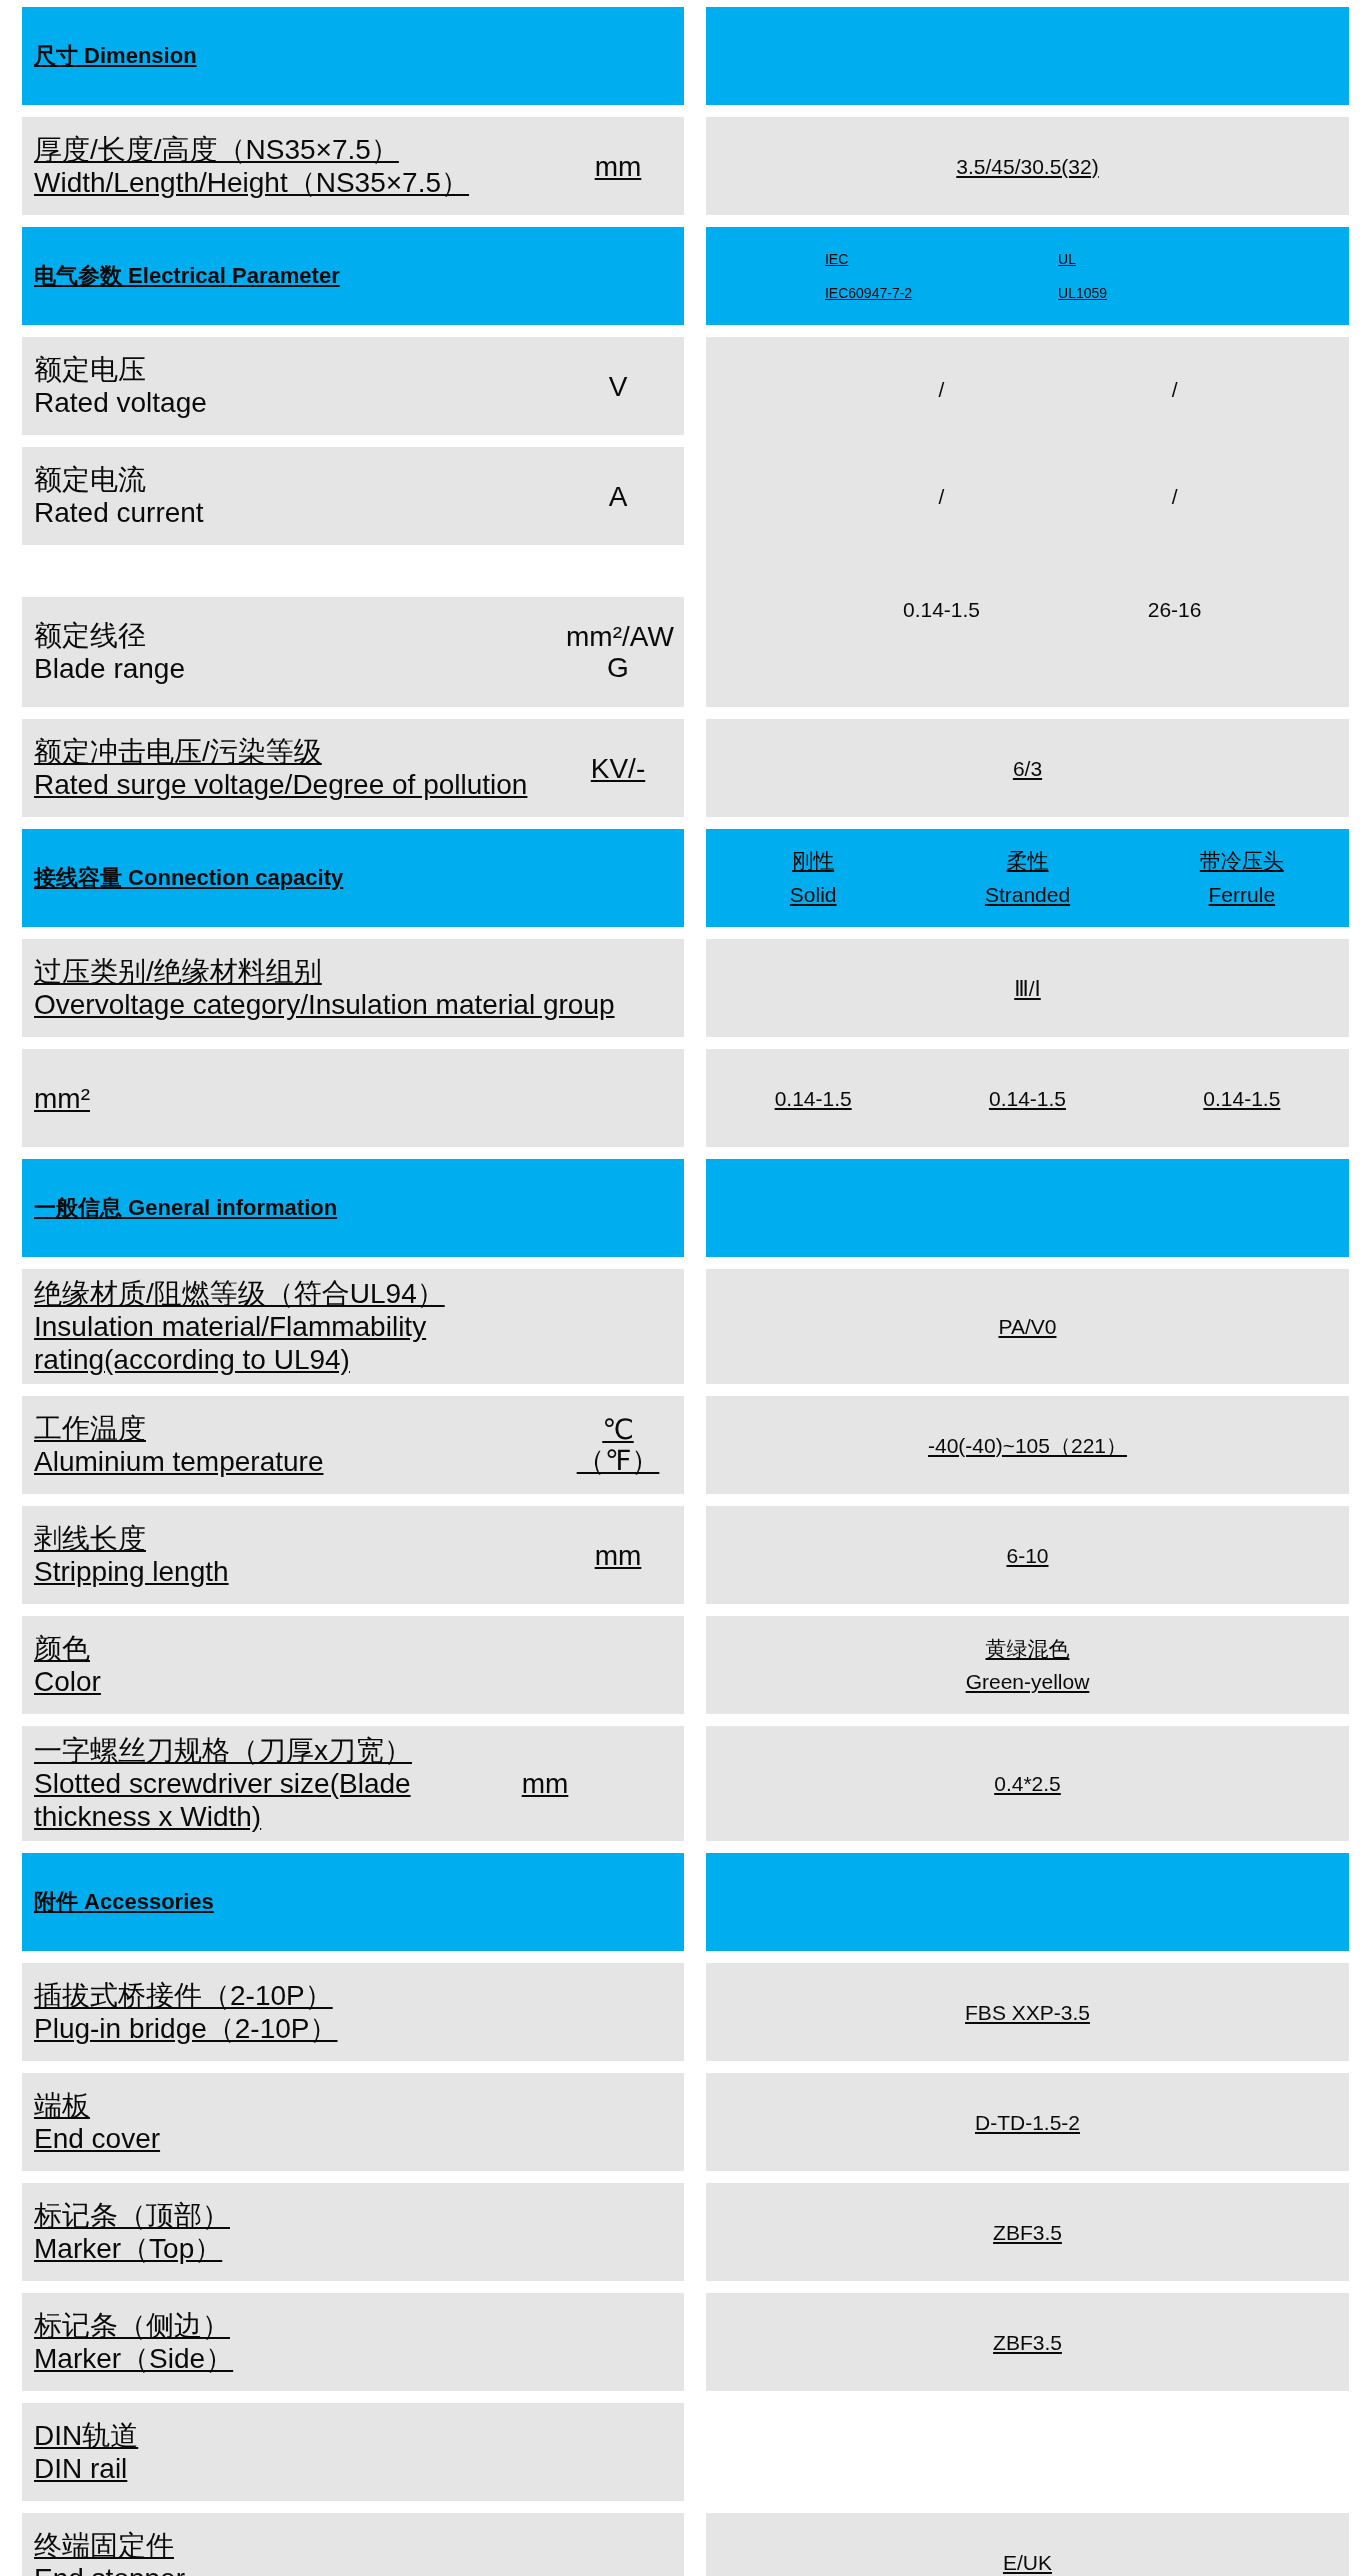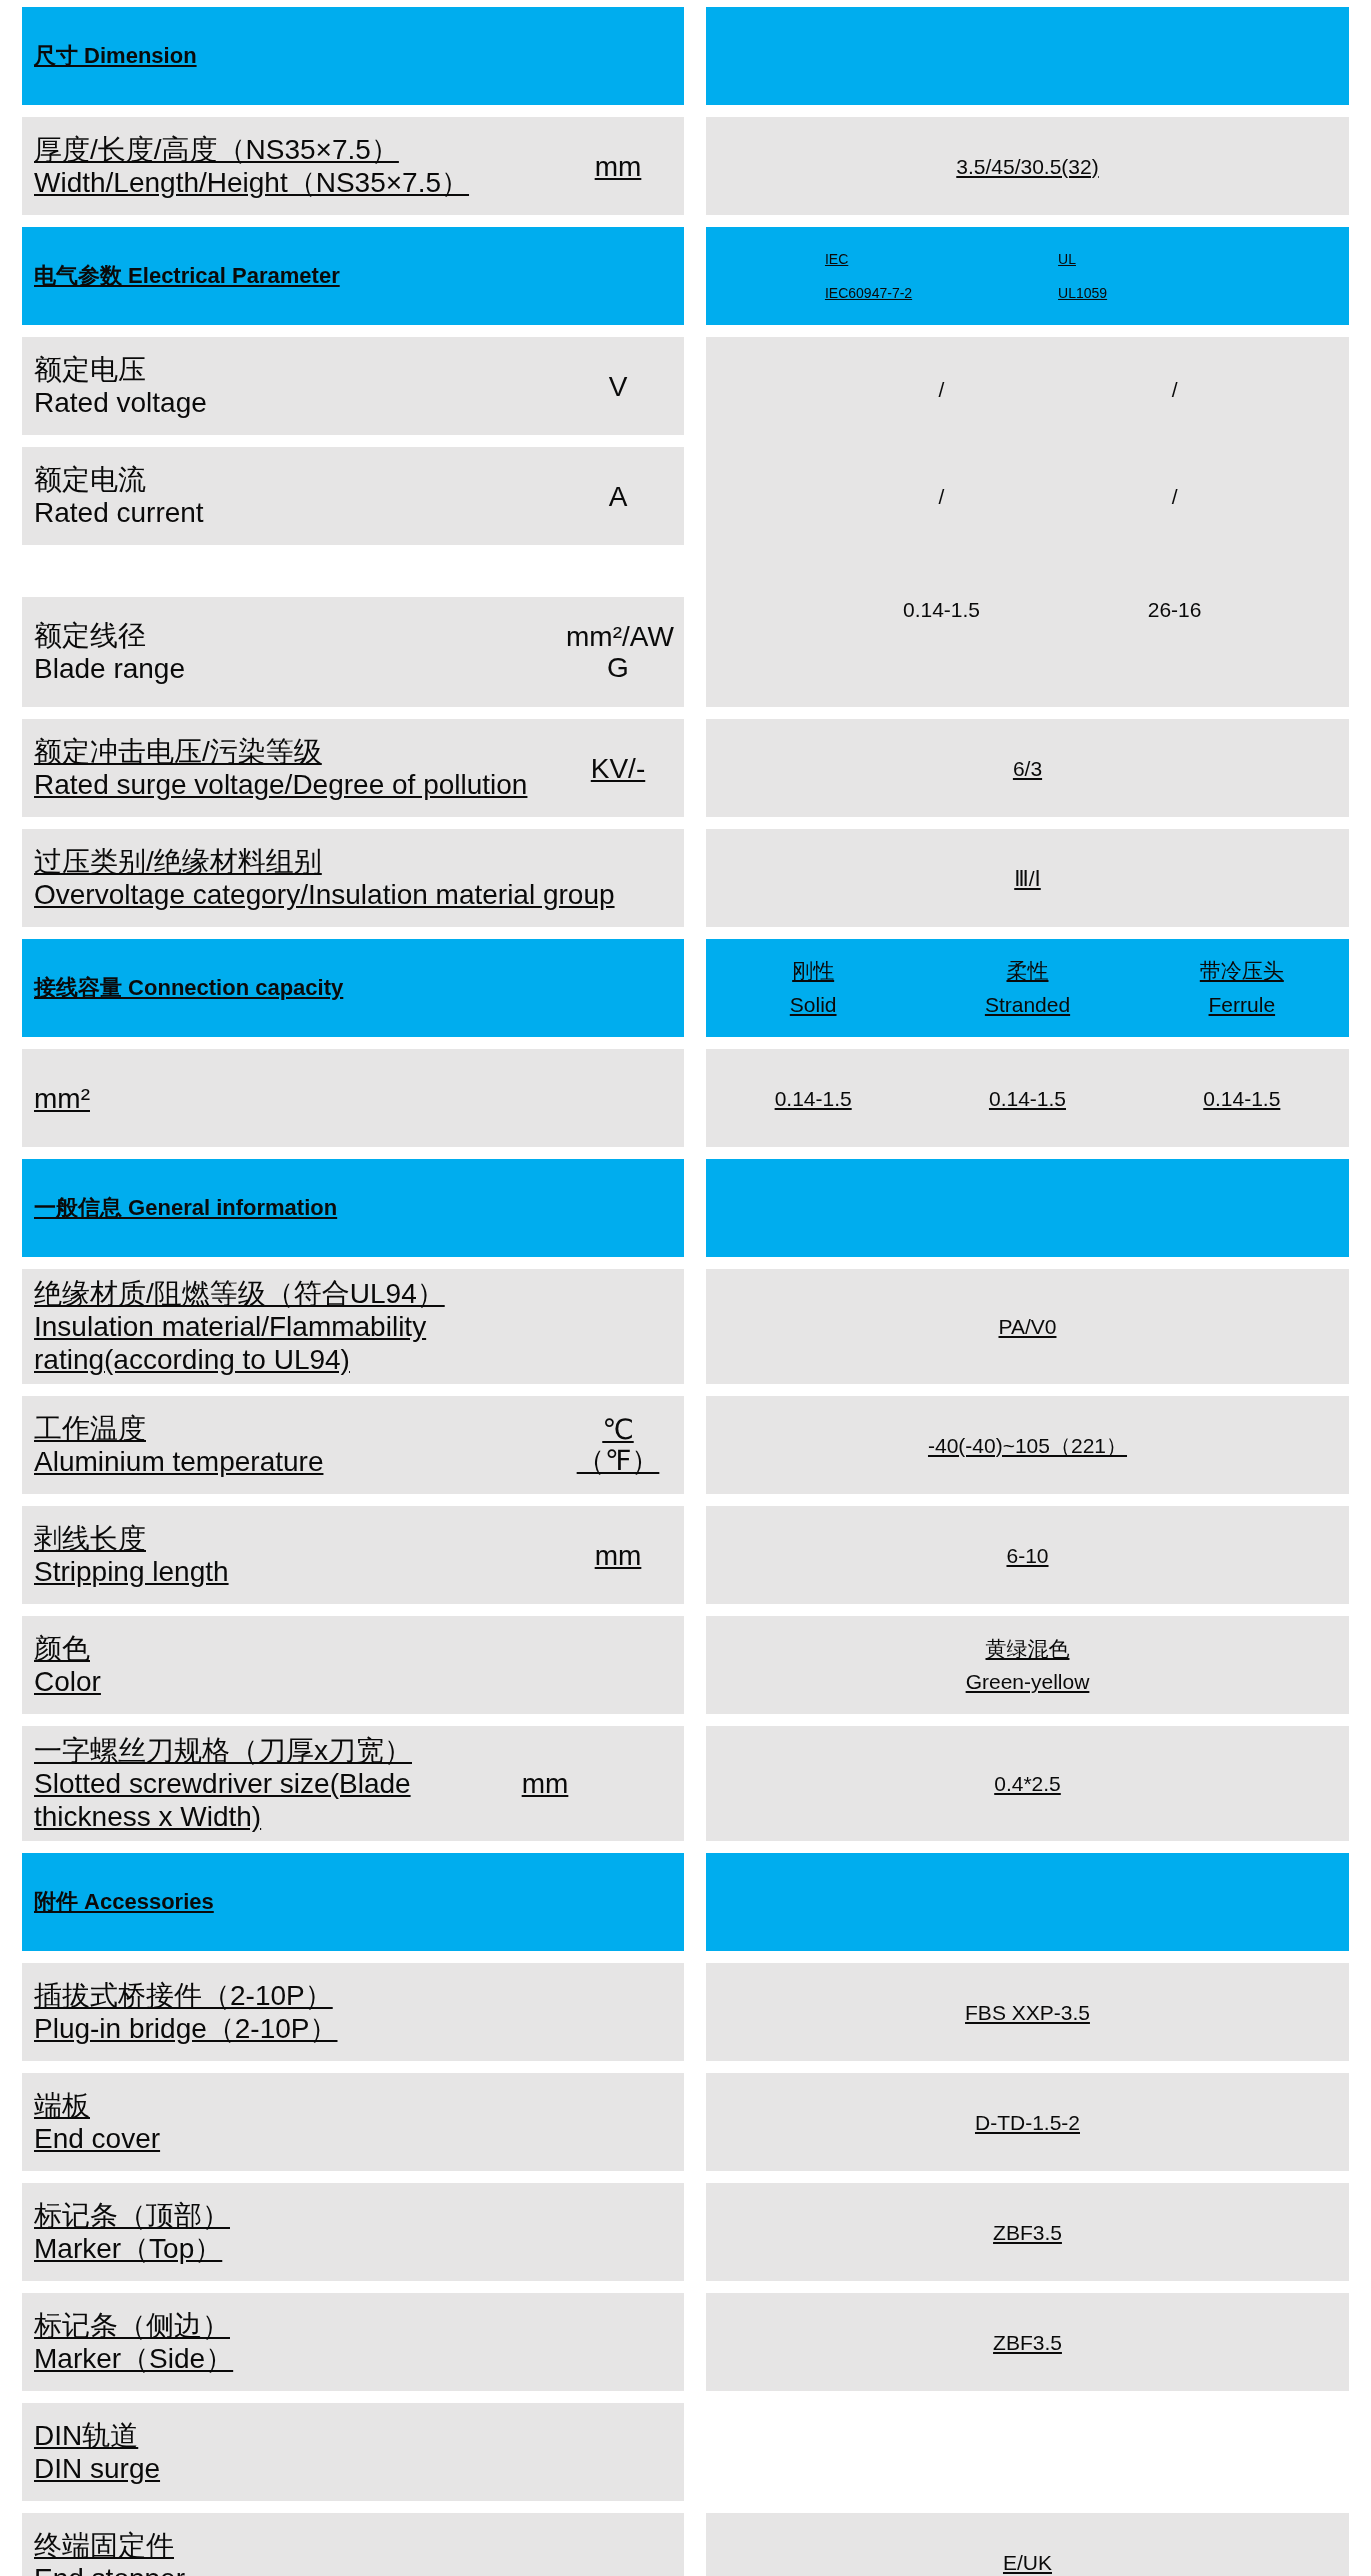--- a/index.html
+++ b/index.html
@@ -174,32 +174,20 @@
         <span class="zh">额定冲击电压/污染等级</span>
         <span class="en">Rated surge voltage/Degree of pollution</span>
       </div>
       <div class="unit">KV/-</div>
     </div>
     <div class="rcell">
       <div class="value">6/3</div>
     </div>
   </div>
 
-  <div class="trow">
-    <div class="lcell">
-      <div class="label">
-        <span class="zh">过压类别/绝缘材料组别</span>
-        <span class="en">Overvoltage category/Insulation material group</span>
-      </div>
-    </div>
-    <div class="rcell">
-      <div class="value">Ⅲ/Ⅰ</div>
-    </div>
-  </div>
-
   <div class="trow hrow">
     <div class="lcell">
       <div class="htitle">接线容量 Connection capacity</div>
     </div>
     <div class="rcell">
       <div class="threecol">
         <div class="colhead">
           <span class="zh">刚性</span>
           <span class="en">Solid</span>
         </div>
@@ -211,20 +199,32 @@
           <span class="zh">带冷压头</span>
           <span class="en">Ferrule</span>
         </div>
       </div>
     </div>
   </div>
 
   <div class="trow">
     <div class="lcell">
       <div class="label">
+        <span class="zh">过压类别/绝缘材料组别</span>
+        <span class="en">Overvoltage category/Insulation material group</span>
+      </div>
+    </div>
+    <div class="rcell">
+      <div class="value">Ⅲ/Ⅰ</div>
+    </div>
+  </div>
+
+  <div class="trow">
+    <div class="lcell">
+      <div class="label">
         <span class="zh">mm²</span>
       </div>
     </div>
     <div class="rcell">
       <div class="threecol">
         <div class="cv">0.14-1.5</div>
         <div class="cv">0.14-1.5</div>
         <div class="cv">0.14-1.5</div>
       </div>
     </div>
@@ -353,21 +353,21 @@
     </div>
     <div class="rcell">
       <div class="value">ZBF3.5</div>
     </div>
   </div>
 
   <div class="trow">
     <div class="lcell">
       <div class="label">
         <span class="zh">DIN轨道</span>
-        <span class="en">DIN surge</span>
+        <span class="en">DIN rail</span>
       </div>
     </div>
   </div>
 
   <div class="trow">
     <div class="lcell">
       <div class="label">
         <span class="zh">终端固定件</span>
         <span class="en">End stopper</span>
       </div>

